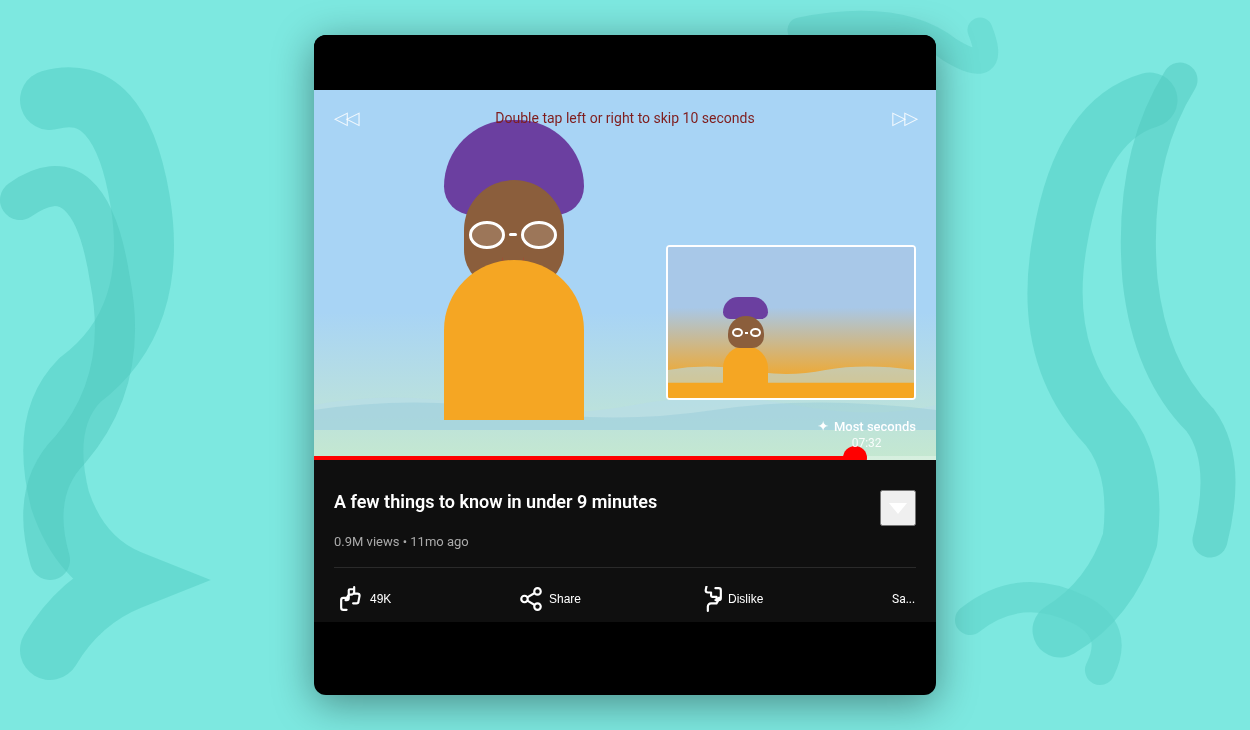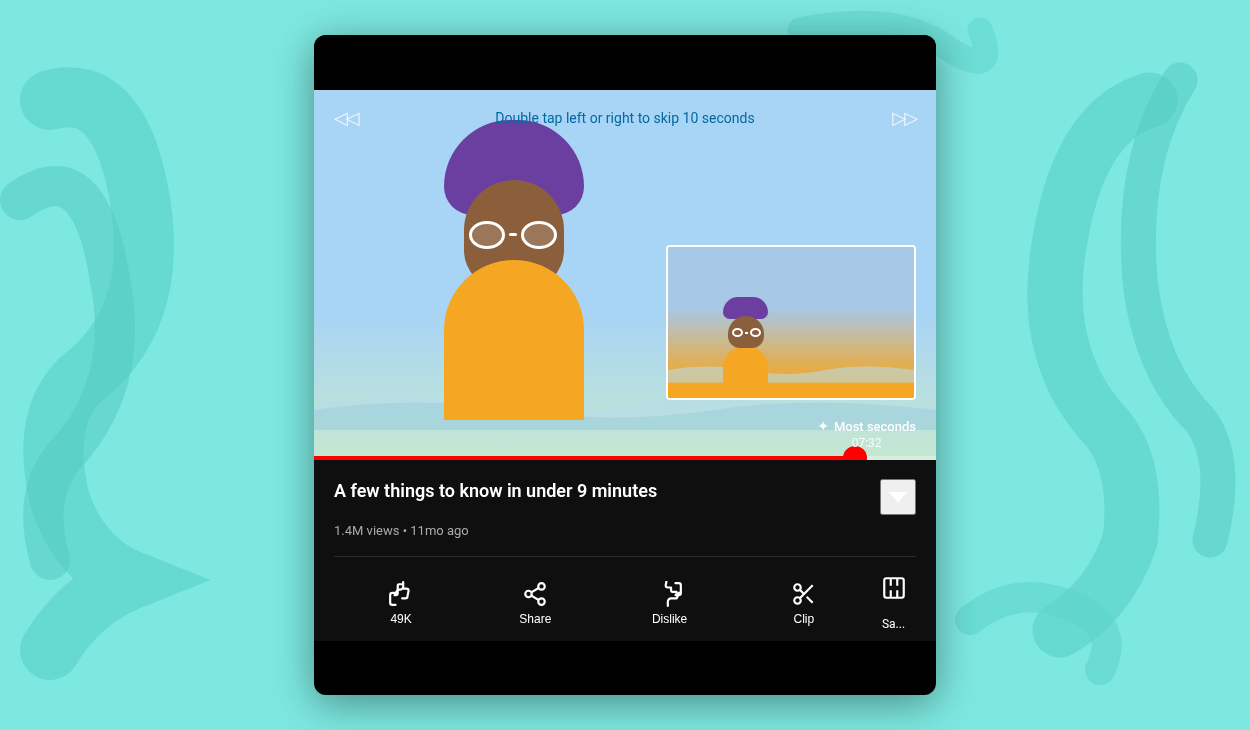--- a/index.html
+++ b/index.html
@@ -145,21 +145,21 @@
       z-index: 10;
     }
 
     .skip-arrows {
       color: rgba(255,255,255,0.85);
       font-size: 18px;
       letter-spacing: -2px;
     }
 
     .double-tap-text {
-      color: #0369a1;
+      color: #7f1d1d;
       font-size: 14px;
       font-weight: 400;
       text-align: center;
       flex: 1;
     }
 
     
     .mini-preview {
       position: absolute;
       top: 155px;
@@ -228,21 +228,21 @@
       top: -10px;
       width: 24px;
       height: 24px;
       background: #ff0000;
       border-radius: 50%;
     }
 
     
     .info-panel {
       background: #0f0f0f;
-      padding: 19px 20px 0 20px;
+      padding: 30px 20px 0 20px;
       color: white;
     }
 
     .title-row {
       display: flex;
       align-items: flex-start;
       justify-content: space-between;
       gap: 10px;
     }
 
@@ -282,21 +282,21 @@
     .actions-row {
       display: flex;
       align-items: center;
       margin-top: 18px;
       border-top: 1px solid #2a2a2a;
       padding-top: 8px;
     }
 
     .action-btn {
       display: flex;
-      flex-direction: column;
+      flex-direction: row;
       align-items: center;
       gap: 5px;
       flex: 1;
       padding: 10px 5px;
       cursor: pointer;
       border: none;
       background: none;
     }
 
     .action-label {
@@ -310,21 +310,21 @@
       width: 26px;
       height: 26px;
       fill: none;
       stroke: white;
       stroke-width: 2;
     }
 
     
     .action-btn-partial {
       display: flex;
-      flex-direction: column;
+      flex-direction: row;
       align-items: center;
       gap: 16px;
       width: 45px;
       padding: 10px 5px;
       cursor: pointer;
       overflow: hidden;
     }
 
     
     .bg-svg {
@@ -419,21 +419,21 @@
     </div>
   </div>
 
   <div class="info-panel">
     <div class="title-row">
       <h2 class="video-title">A few things to know in under 9 minutes</h2>
       <button class="chevron-btn">
         <div class="chevron-icon"></div>
       </button>
     </div>
-    <div class="video-meta">1.4M views • 11mo ago</div>
+    <div class="video-meta">0.9M views • 11mo ago</div>
 
     <div class="actions-row">
 
       <button class="action-btn">
         <svg class="icon-svg" viewBox="0 0 24 24">
           <path d="M7 22H4a2 2 0 01-2-2v-7a2 2 0 012-2h3m7-10v4a3 3 0 01-3 3H9L6 13h1a2 2 0 002-2V4a1 1 0 011-1h3a1 1 0 011 1v3h3a2 2 0 012 2l-1 5a2 2 0 01-2 2h-3" stroke="white" stroke-width="2" stroke-linecap="round" stroke-linejoin="round" fill="none"></path>
         </svg>
         <span class="action-label">49K</span>
       </button>
 
@@ -449,30 +449,20 @@
       </button>
 
       <button class="action-btn">
         <svg class="icon-svg" viewBox="0 0 24 24">
           <path d="M17 2h3a2 2 0 012 2v7a2 2 0 01-2 2h-3m-7 10v-4a3 3 0 013-3h5l3-5h-1a2 2 0 01-2 2v-3H14a1 1 0 01-1-1v-3h-3a2 2 0 01-2-2l1-5a2 2 0 012-2h3" stroke="white" stroke-width="2" stroke-linecap="round" stroke-linejoin="round" fill="none"></path>
         </svg>
         <span class="action-label">Dislike</span>
       </button>
 
 
-      <button class="action-btn">
-        <svg class="icon-svg" viewBox="0 0 24 24">
-          <circle cx="6" cy="6" r="3" stroke="white" stroke-width="2" fill="none"></circle>
-          <circle cx="6" cy="18" r="3" stroke="white" stroke-width="2" fill="none"></circle>
-          <line x1="20" y1="4" x2="8.12" y2="15.88" stroke="white" stroke-width="2"></line>
-          <line x1="14.47" y1="14.48" x2="20" y2="20" stroke="white" stroke-width="2"></line>
-          <line x1="8.12" y1="8.12" x2="12" y2="12" stroke="white" stroke-width="2"></line>
-        </svg>
-        <span class="action-label">Clip</span>
-      </button>
 
       <div class="action-btn-partial" style="overflow:hidden;">
         <svg class="icon-svg" viewBox="0 0 24 24">
           <rect x="3" y="3" width="18" height="18" rx="2" stroke="white" stroke-width="2" fill="none"></rect>
           <line x1="9" y1="3" x2="9" y2="10" stroke="white" stroke-width="2"></line>
           <line x1="15" y1="3" x2="15" y2="10" stroke="white" stroke-width="2"></line>
           <line x1="9" y1="21" x2="9" y2="14" stroke="white" stroke-width="2"></line>
           <line x1="15" y1="21" x2="15" y2="14" stroke="white" stroke-width="2"></line>
         </svg>
         <span class="action-label">Sa...</span>

